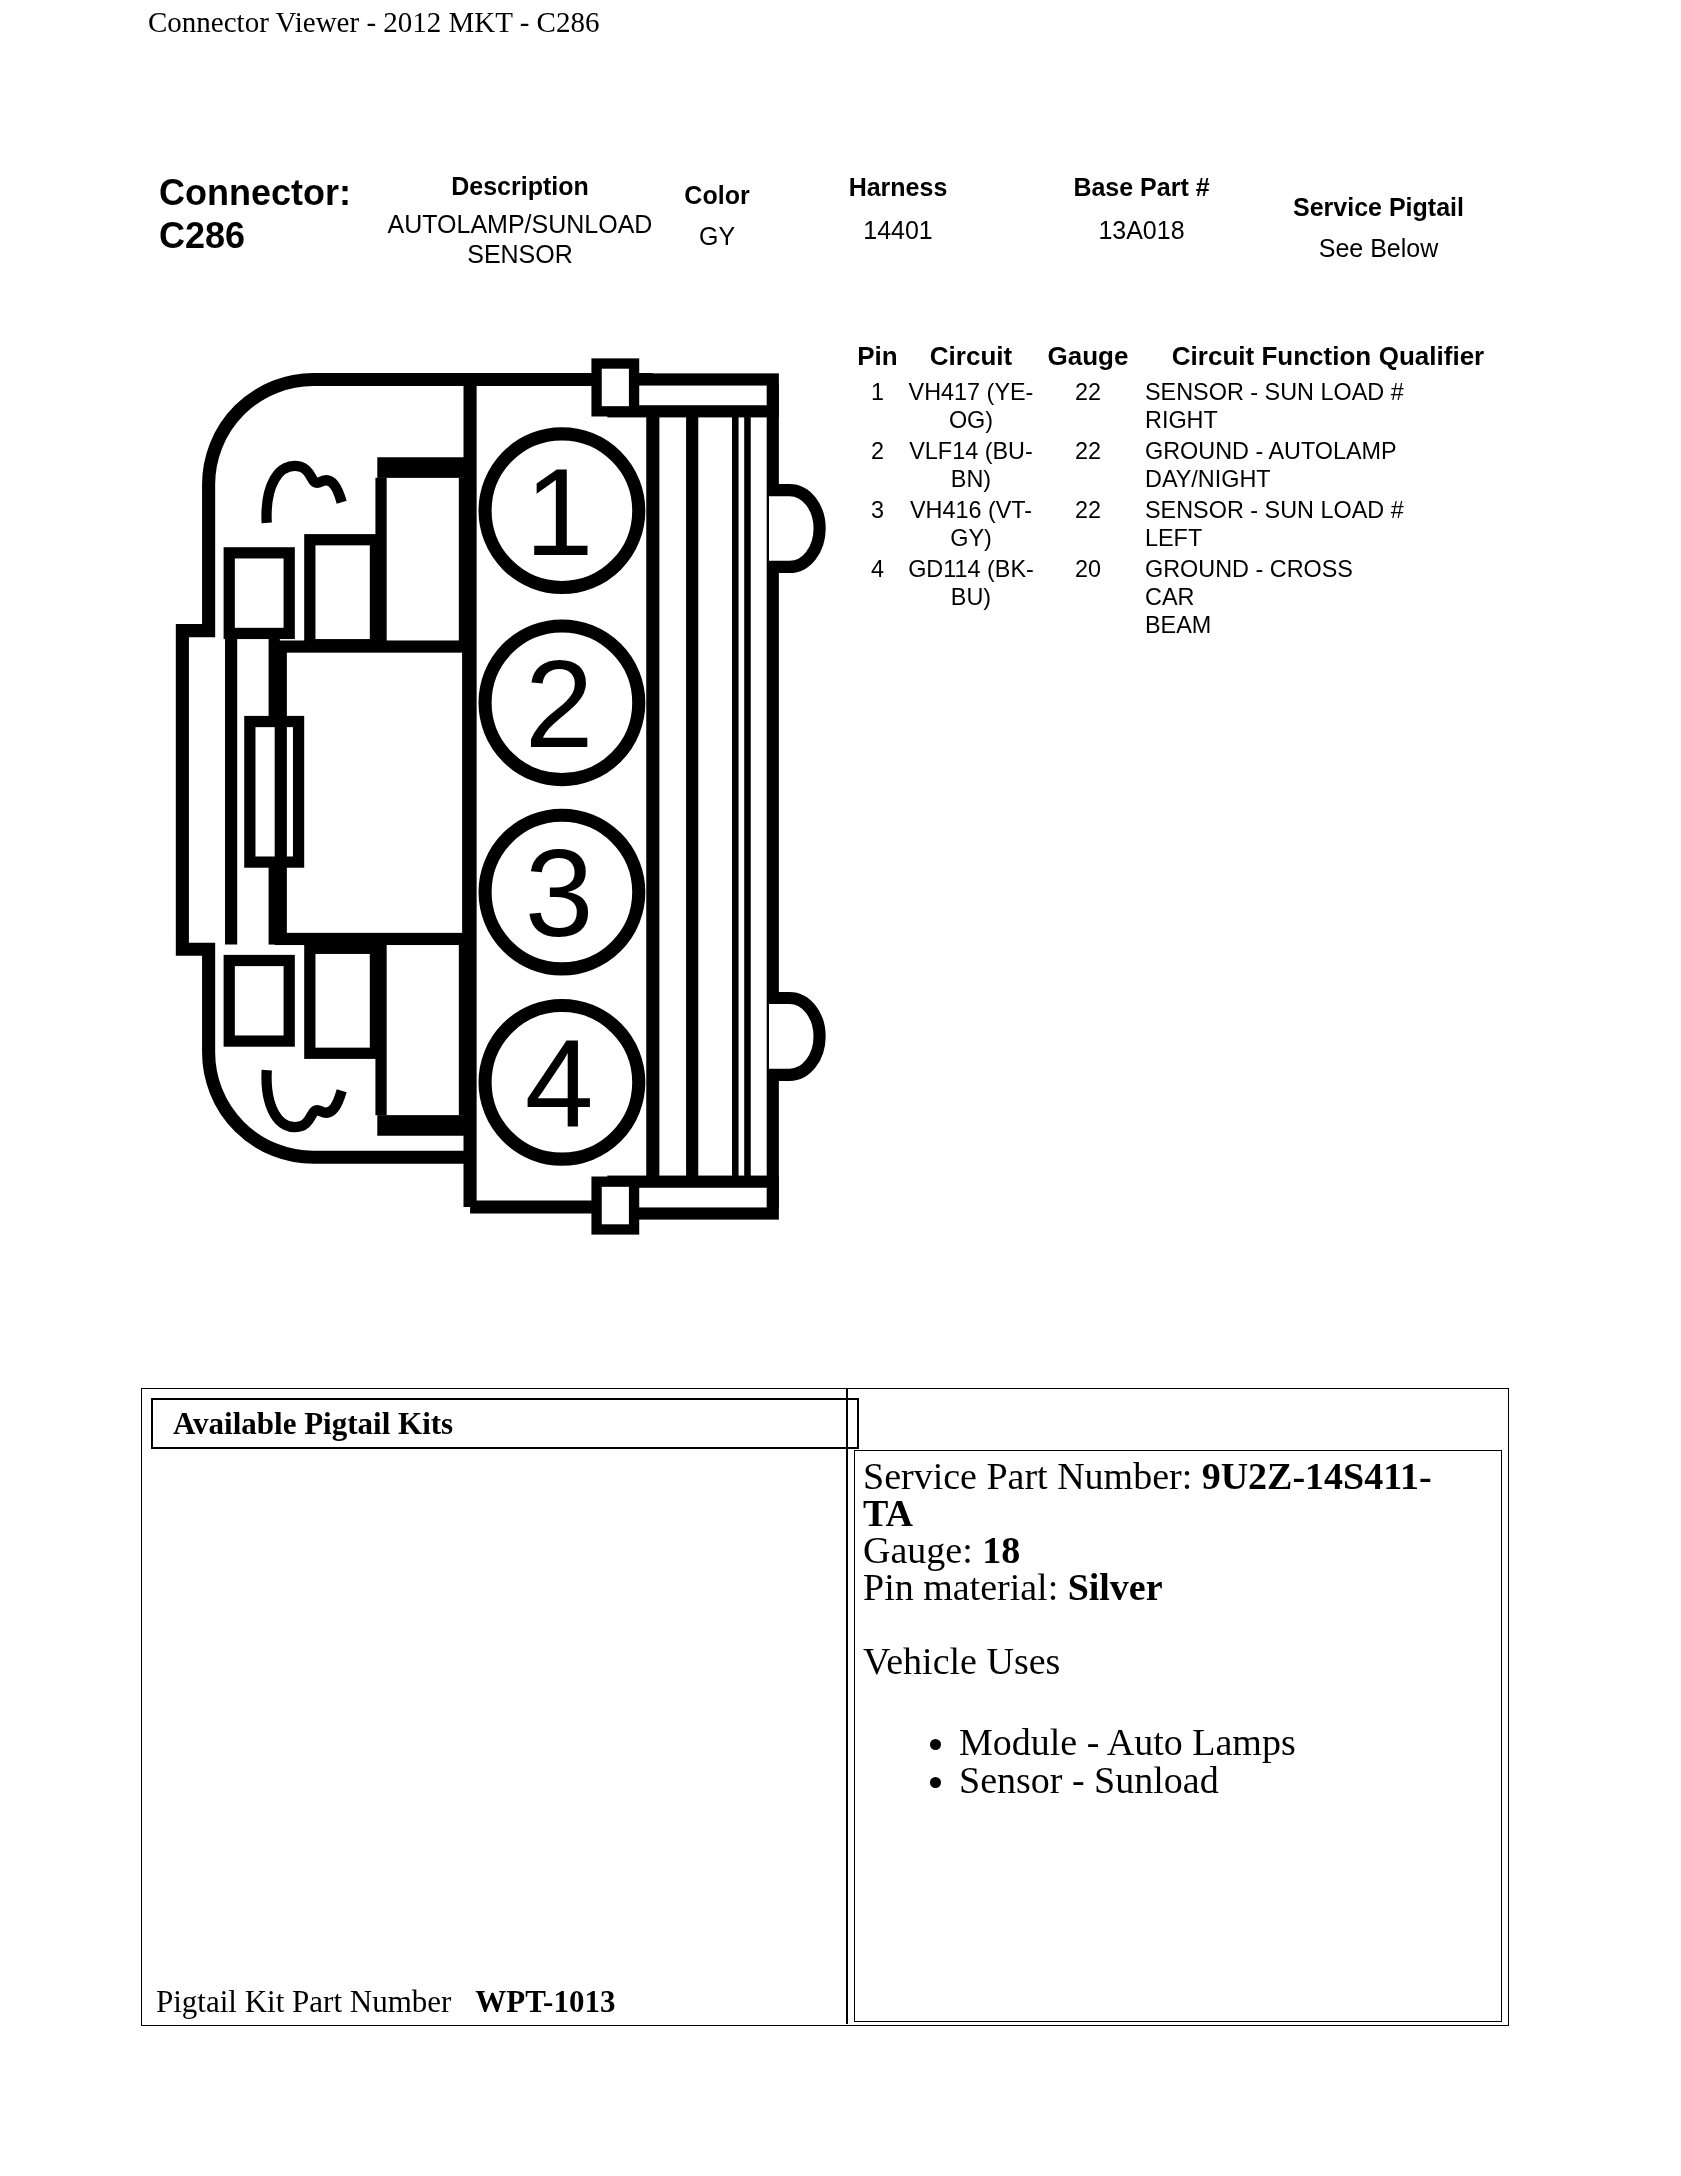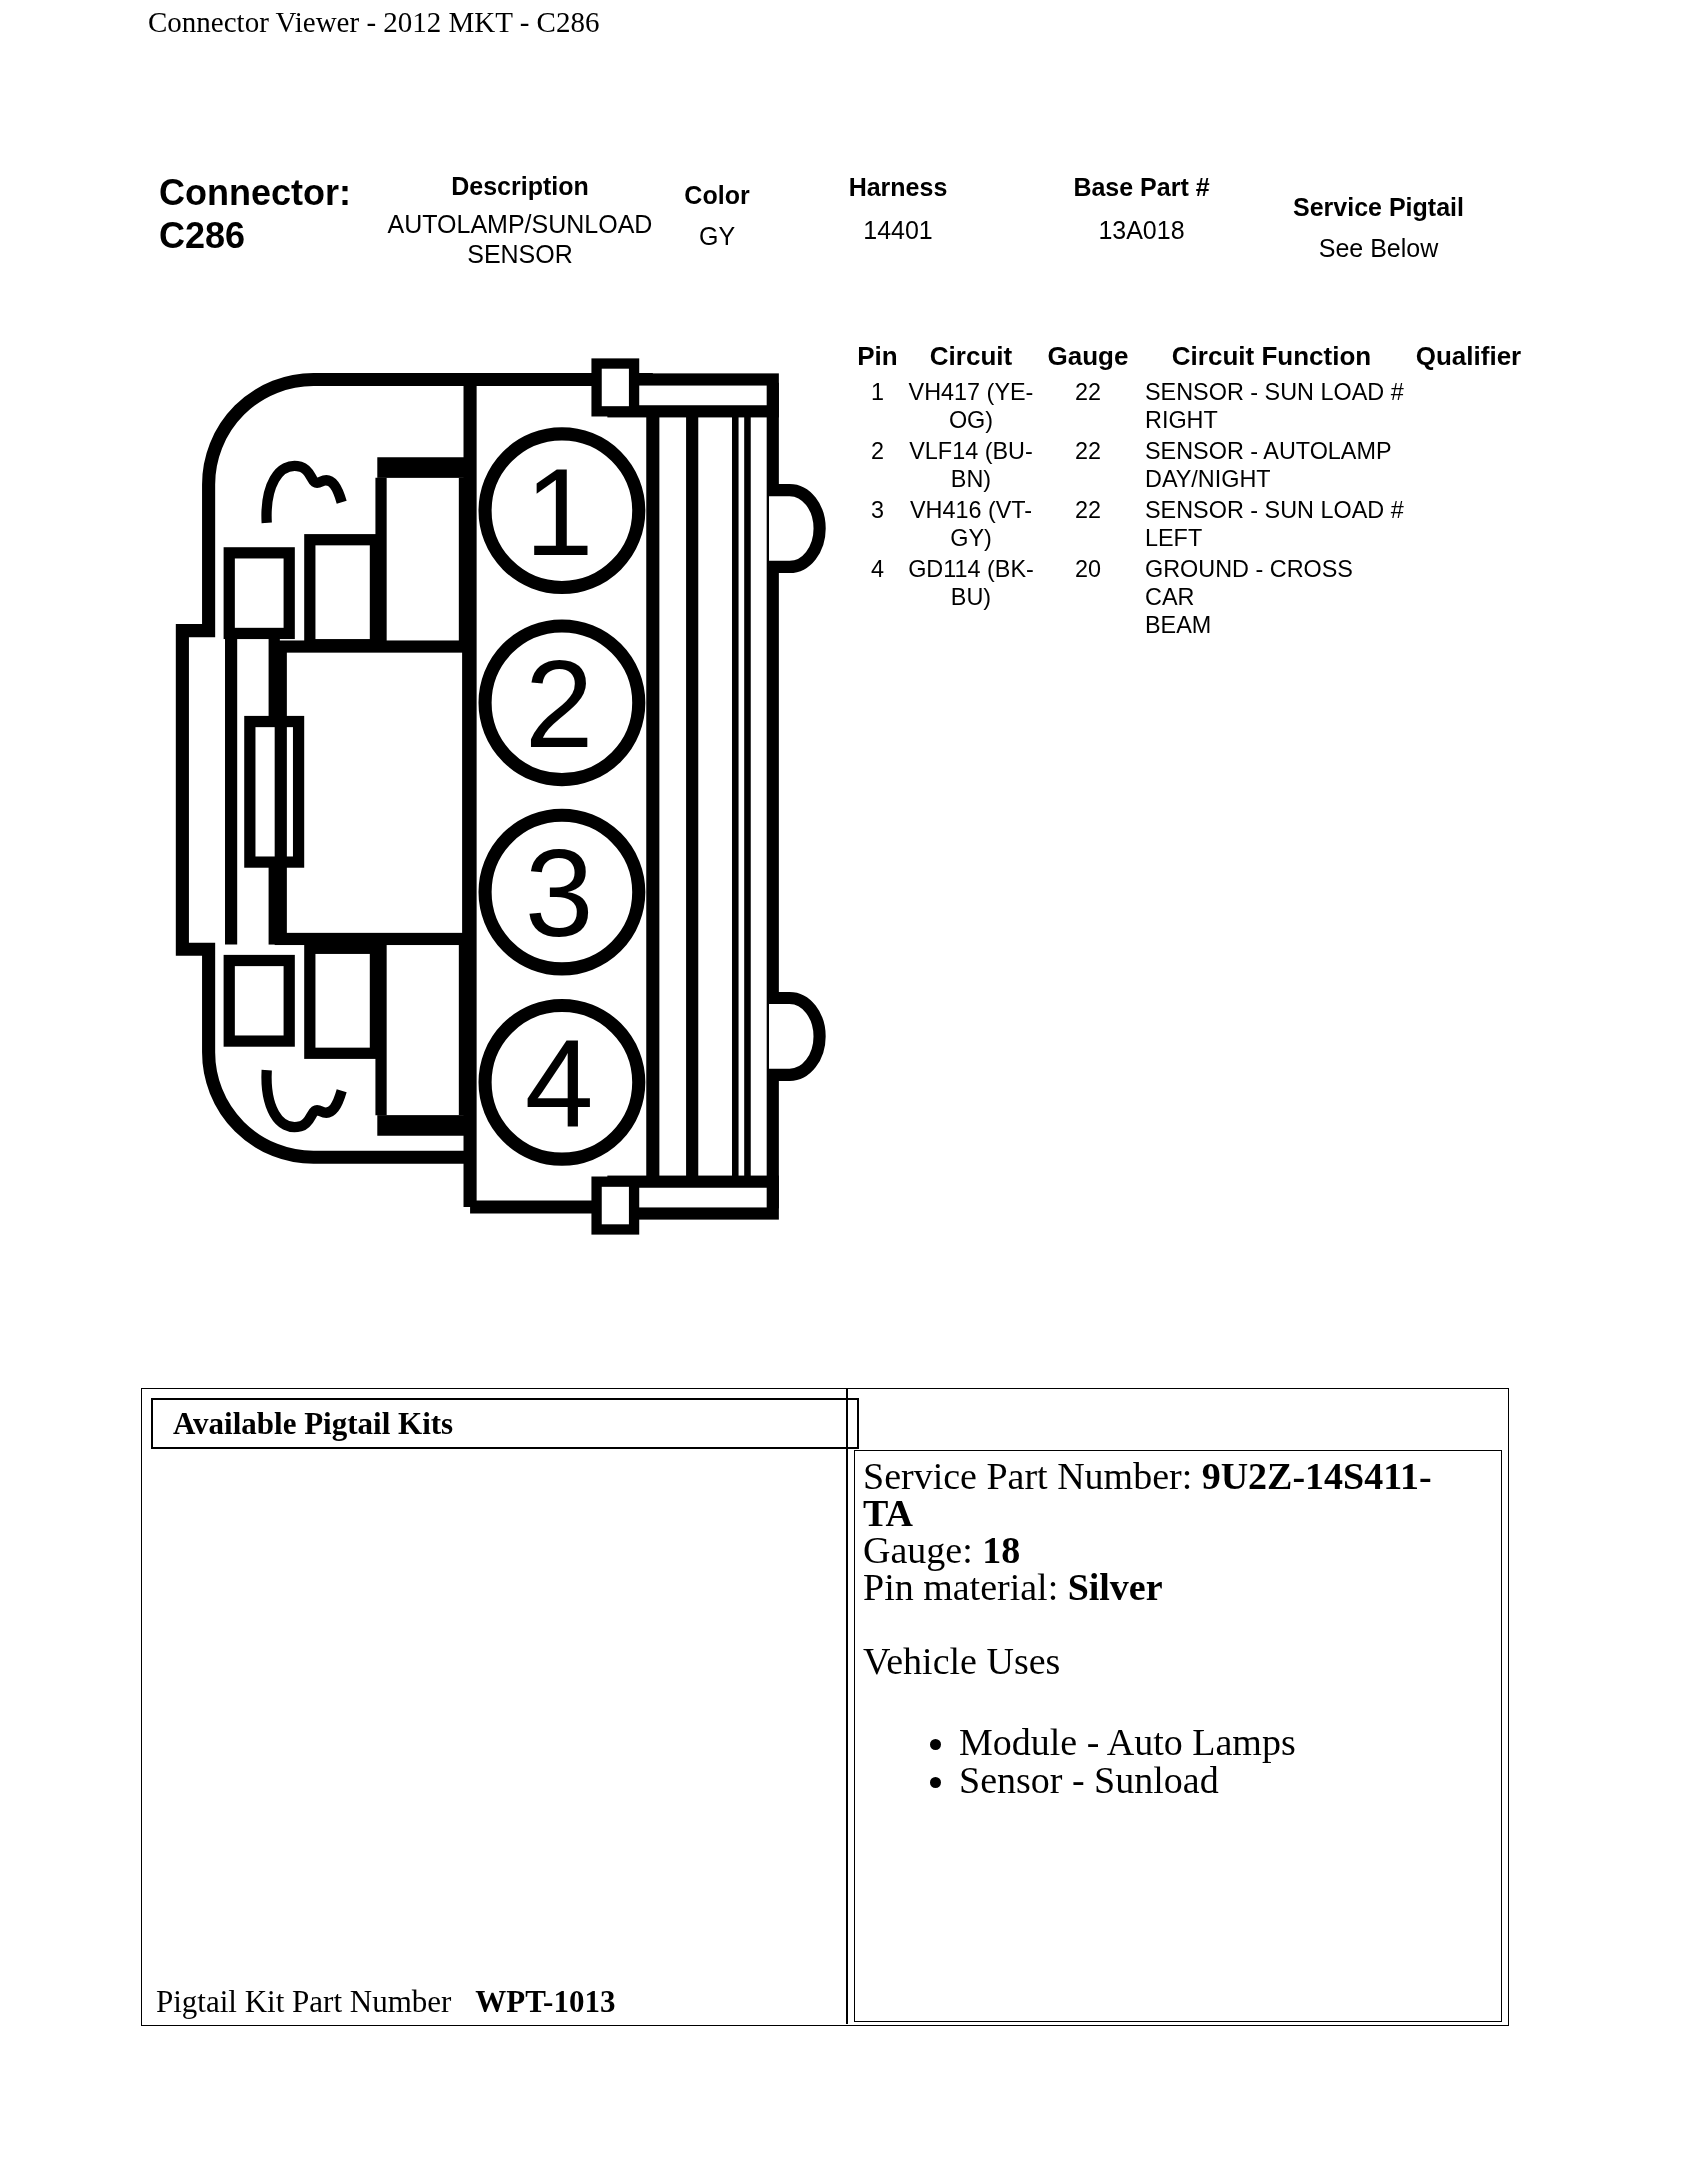--- a/index.html
+++ b/index.html
@@ -77,21 +77,21 @@
 
 <div class="abs hdr-col ctr" style="left:1271px;top:192px;width:215px;">
   <div class="hdr-lbl">Service Pigtail</div>
   <div class="hdr-val" style="margin-top:11.2px;">See Below</div>
 </div>
 
 <div class="abs pt-head ctr" style="left:843px;width:69px;">Pin</div>
 <div class="abs pt-head ctr" style="left:895px;width:152px;">Circuit</div>
 <div class="abs pt-head ctr" style="left:1031px;width:114px;">Gauge</div>
 <div class="abs pt-head ctr" style="left:1145px;width:253px;">Circuit Function</div>
-<div class="abs pt-head ctr" style="left:1396px;width:145px;">Qualifier</div>
+<div class="abs pt-head ctr" style="left:1359px;width:145px;">Qualifier</div>
 
 <div class="abs pt-row" style="top:378px;">
   <div class="pt-pin">1</div>
   <div class="pt-circuit">
     <div>VH417 (YE-</div>
     <div>OG)</div>
   </div>
   <div class="pt-gauge">22</div>
   <div class="pt-func">
     <div>SENSOR - SUN LOAD #</div>
@@ -101,21 +101,21 @@
 </div>
 
 <div class="abs pt-row" style="top:437px;">
   <div class="pt-pin">2</div>
   <div class="pt-circuit">
     <div>VLF14 (BU-</div>
     <div>BN)</div>
   </div>
   <div class="pt-gauge">22</div>
   <div class="pt-func">
-    <div>SENSOR - AUTOLAMP</div>
+    <div>GROUND - AUTOLAMP</div>
     <div>DAY/NIGHT</div>
   </div>
   <div class="pt-qual"></div>
 </div>
 
 <div class="abs pt-row" style="top:496px;">
   <div class="pt-pin">3</div>
   <div class="pt-circuit">
     <div>VH416 (VT-</div>
     <div>GY)</div>

